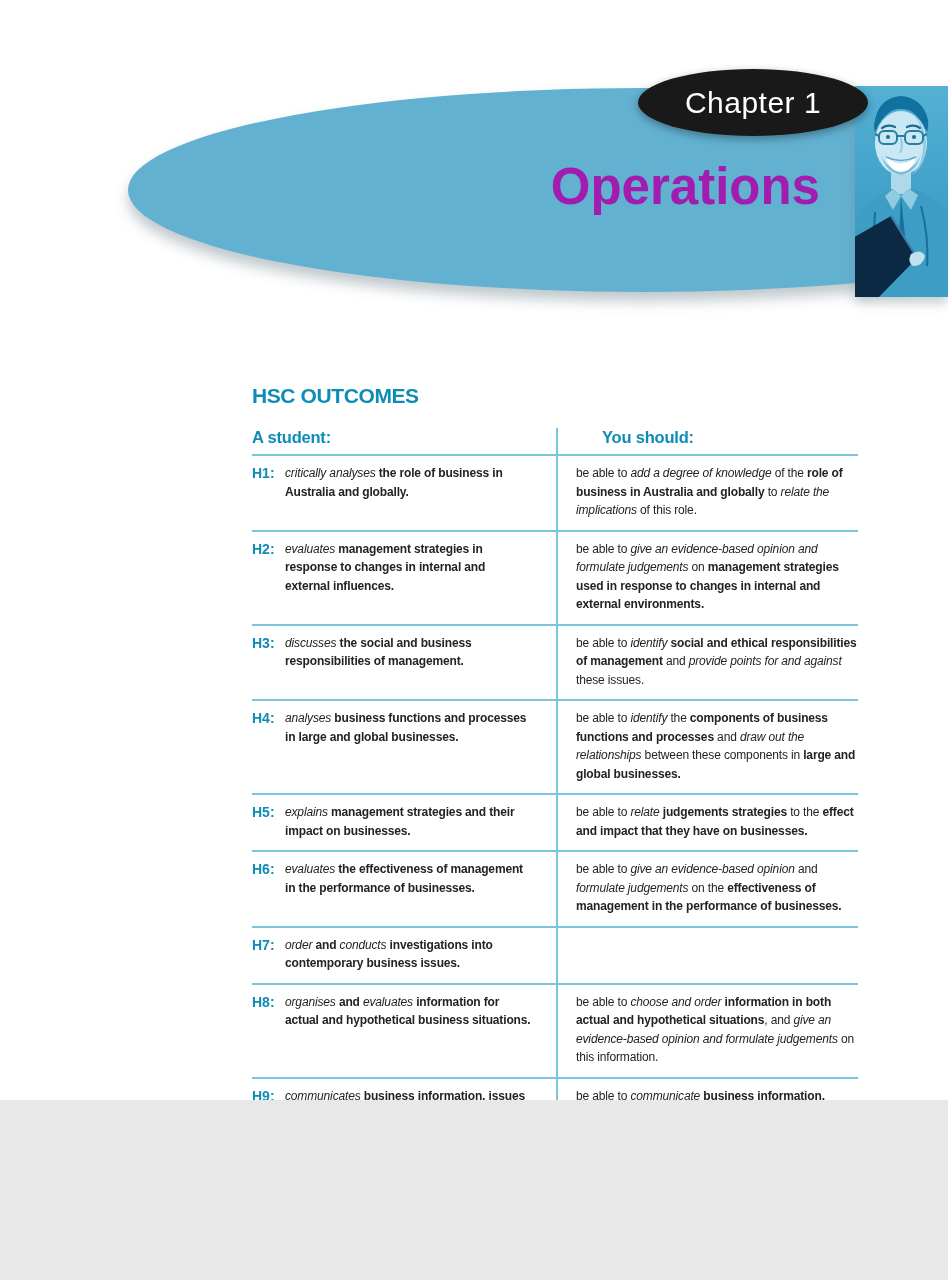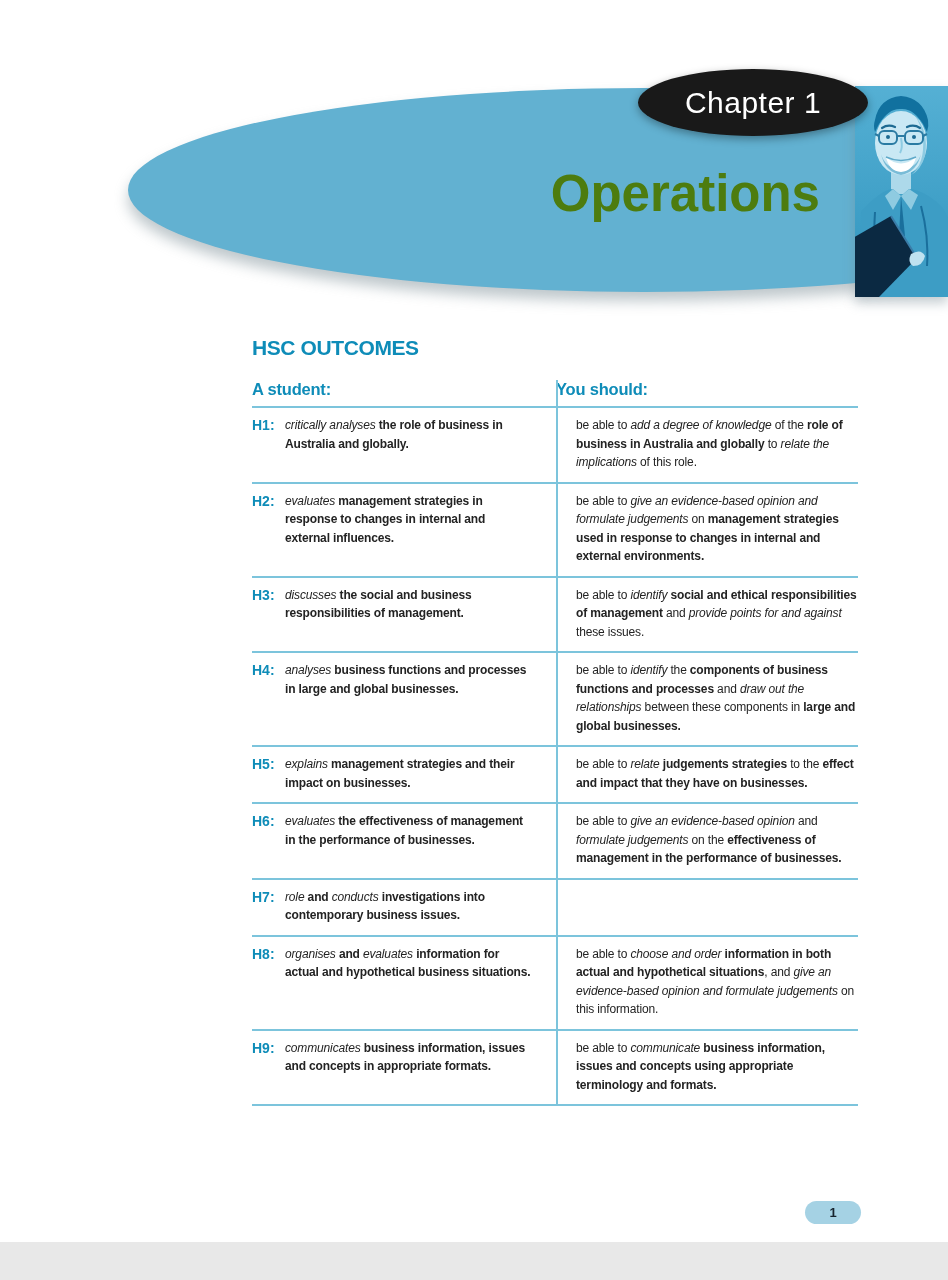--- a/index.html
+++ b/index.html
@@ -8,21 +8,21 @@
     --line-blue:#7cc4dc;
     --ink:#232323;
     --pill-bg:#a5d2e4;
     --pill-ink:#17242e;
     --ellipse-black:#191919;
   }
   *{margin:0;padding:0;box-sizing:border-box;}
   html,body{background:#e8e8e8;}
   body{font-family:"Liberation Sans","DejaVu Sans",sans-serif;}
   .page{
-    position:relative;width:948px;height:1242px;margin:0 auto;
+    position:relative;width:948px;height:1100px;margin:0 auto;
     background:#ffffff;overflow:hidden;
   }
 
   
   .header{position:absolute;inset:0 0 auto 0;height:320px;overflow:hidden;}
   .blob{
     position:absolute;left:128px;top:88px;width:1032px;height:204px;
     background:var(--blob-blue);border-radius:50%;
     filter:drop-shadow(0 9px 7px rgba(110,130,140,.45));
   }
@@ -34,38 +34,39 @@
   .chapter-ellipse{
     position:absolute;left:638px;top:69px;width:230px;height:67px;
     background:var(--ellipse-black);border-radius:50%;
     display:flex;align-items:center;justify-content:center;
     filter:drop-shadow(0 3px 4px rgba(0,0,0,.35));
   }
   .chapter-ellipse span{
     color:#fff;font-size:30px;font-weight:400;letter-spacing:.5px;
   }
   .chapter-title{
-    position:absolute;right:128px;top:164px;
-    color:#4d7c0f;font-size:51px;font-weight:700;letter-spacing:0;
+    position:absolute;right:128px;top:157px;
+    color:#a21caf;font-size:51px;font-weight:700;letter-spacing:0;
   }
 
   
   .content{position:absolute;left:252px;top:336px;width:606px;}
   .section-heading{
-    color:var(--accent-teal);font-size:21px;font-weight:700;letter-spacing:-.4px;
+    color:var(--accent-teal);font-size:21px;font-weight:700;letter-spacing:-.4px;margin-top:48px;
   }
   .tbl{position:relative;margin-top:20px;}
   .vrule{
     position:absolute;left:304px;top:0;bottom:0;width:2px;
     background:var(--line-blue);
   }
   .thead{
     display:grid;grid-template-columns:304px 1fr;
     border-bottom:2px solid var(--line-blue);
     padding-bottom:7px;
+    gap:46px;
   }
   .thead .th{color:var(--accent-teal);font-size:16.5px;font-weight:700;letter-spacing:-.2px;}
   .thead .th.right{}
   .row{
     display:grid;grid-template-columns:33px 271px 1fr;
     border-bottom:2px solid var(--line-blue);
     padding:8px 0 10px 0;
   }
   .cell-label{
     color:var(--accent-teal);font-size:14px;font-weight:700;line-height:18.5px;
@@ -189,21 +190,21 @@
             <div class="cell-left"><span class="it">explains </span><span class="bd">management strategies and their impact on businesses.</span></div>
             <div class="cell-right"><span class="rg">be able to </span><span class="it">relate </span><span class="bd">judgements strategies </span><span class="rg">to the </span><span class="bd">effect and impact that they have on businesses.</span></div>
           </div>
           <div class="row">
             <div class="cell-label">H6:</div>
             <div class="cell-left"><span class="it">evaluates </span><span class="bd">the effectiveness of management in the performance of businesses.</span></div>
             <div class="cell-right"><span class="rg">be able to </span><span class="it">give an evidence-based opinion </span><span class="rg">and </span><span class="it">formulate judgements </span><span class="rg">on the </span><span class="bd">effectiveness of management in the performance of businesses.</span></div>
           </div>
           <div class="row">
             <div class="cell-label">H7:</div>
-            <div class="cell-left"><span class="it">role </span><span class="bd">and </span><span class="it">conducts </span><span class="bd">investigations into contemporary business issues.</span></div>
+            <div class="cell-left"><span class="it">order </span><span class="bd">and </span><span class="it">conducts </span><span class="bd">investigations into contemporary business issues.</span></div>
           </div>
           <div class="row">
             <div class="cell-label">H8:</div>
             <div class="cell-left"><span class="it">organises </span><span class="bd">and </span><span class="it">evaluates </span><span class="bd">information for actual and hypothetical business situations.</span></div>
             <div class="cell-right"><span class="rg">be able to </span><span class="it">choose and order </span><span class="bd">information in both actual and hypothetical situations</span><span class="rg">, and </span><span class="it">give an evidence-based opinion and formulate judgements </span><span class="rg">on this information.</span></div>
           </div>
           <div class="row">
             <div class="cell-label">H9:</div>
             <div class="cell-left"><span class="it">communicates </span><span class="bd">business information, issues and concepts in appropriate formats.</span></div>
             <div class="cell-right"><span class="rg">be able to </span><span class="it">communicate </span><span class="bd">business information, issues and concepts using appropriate terminology and formats.</span></div>

